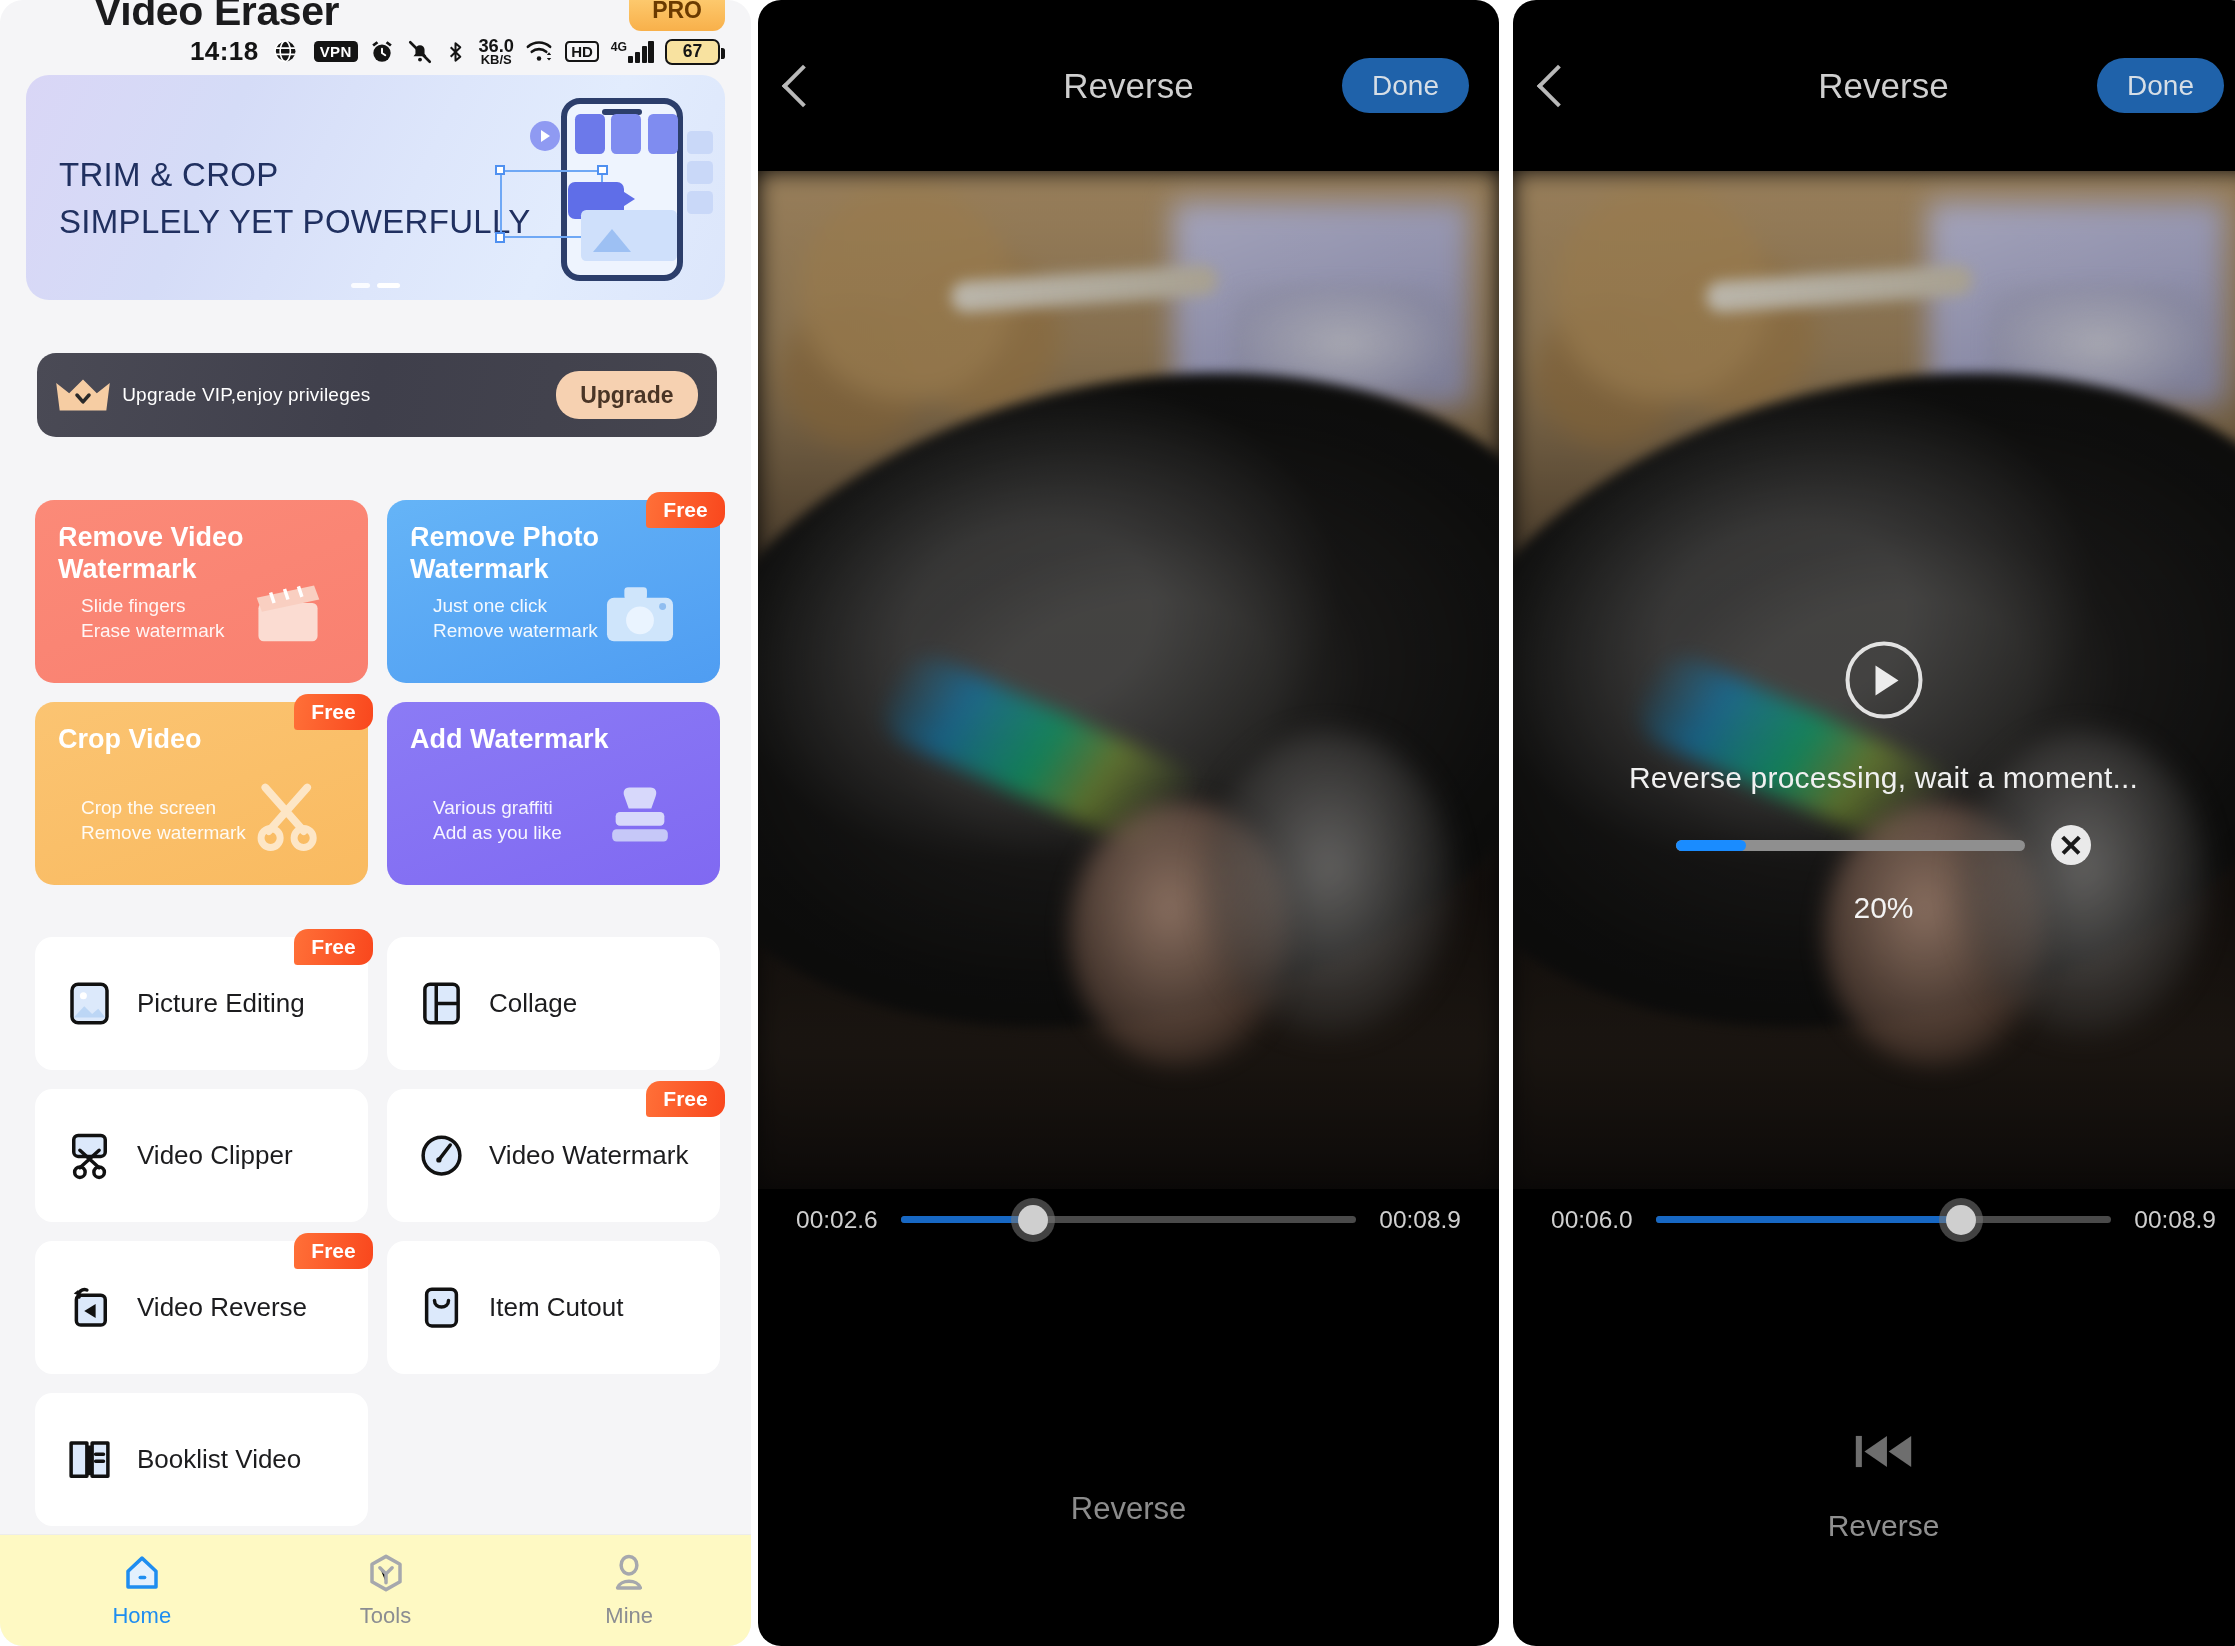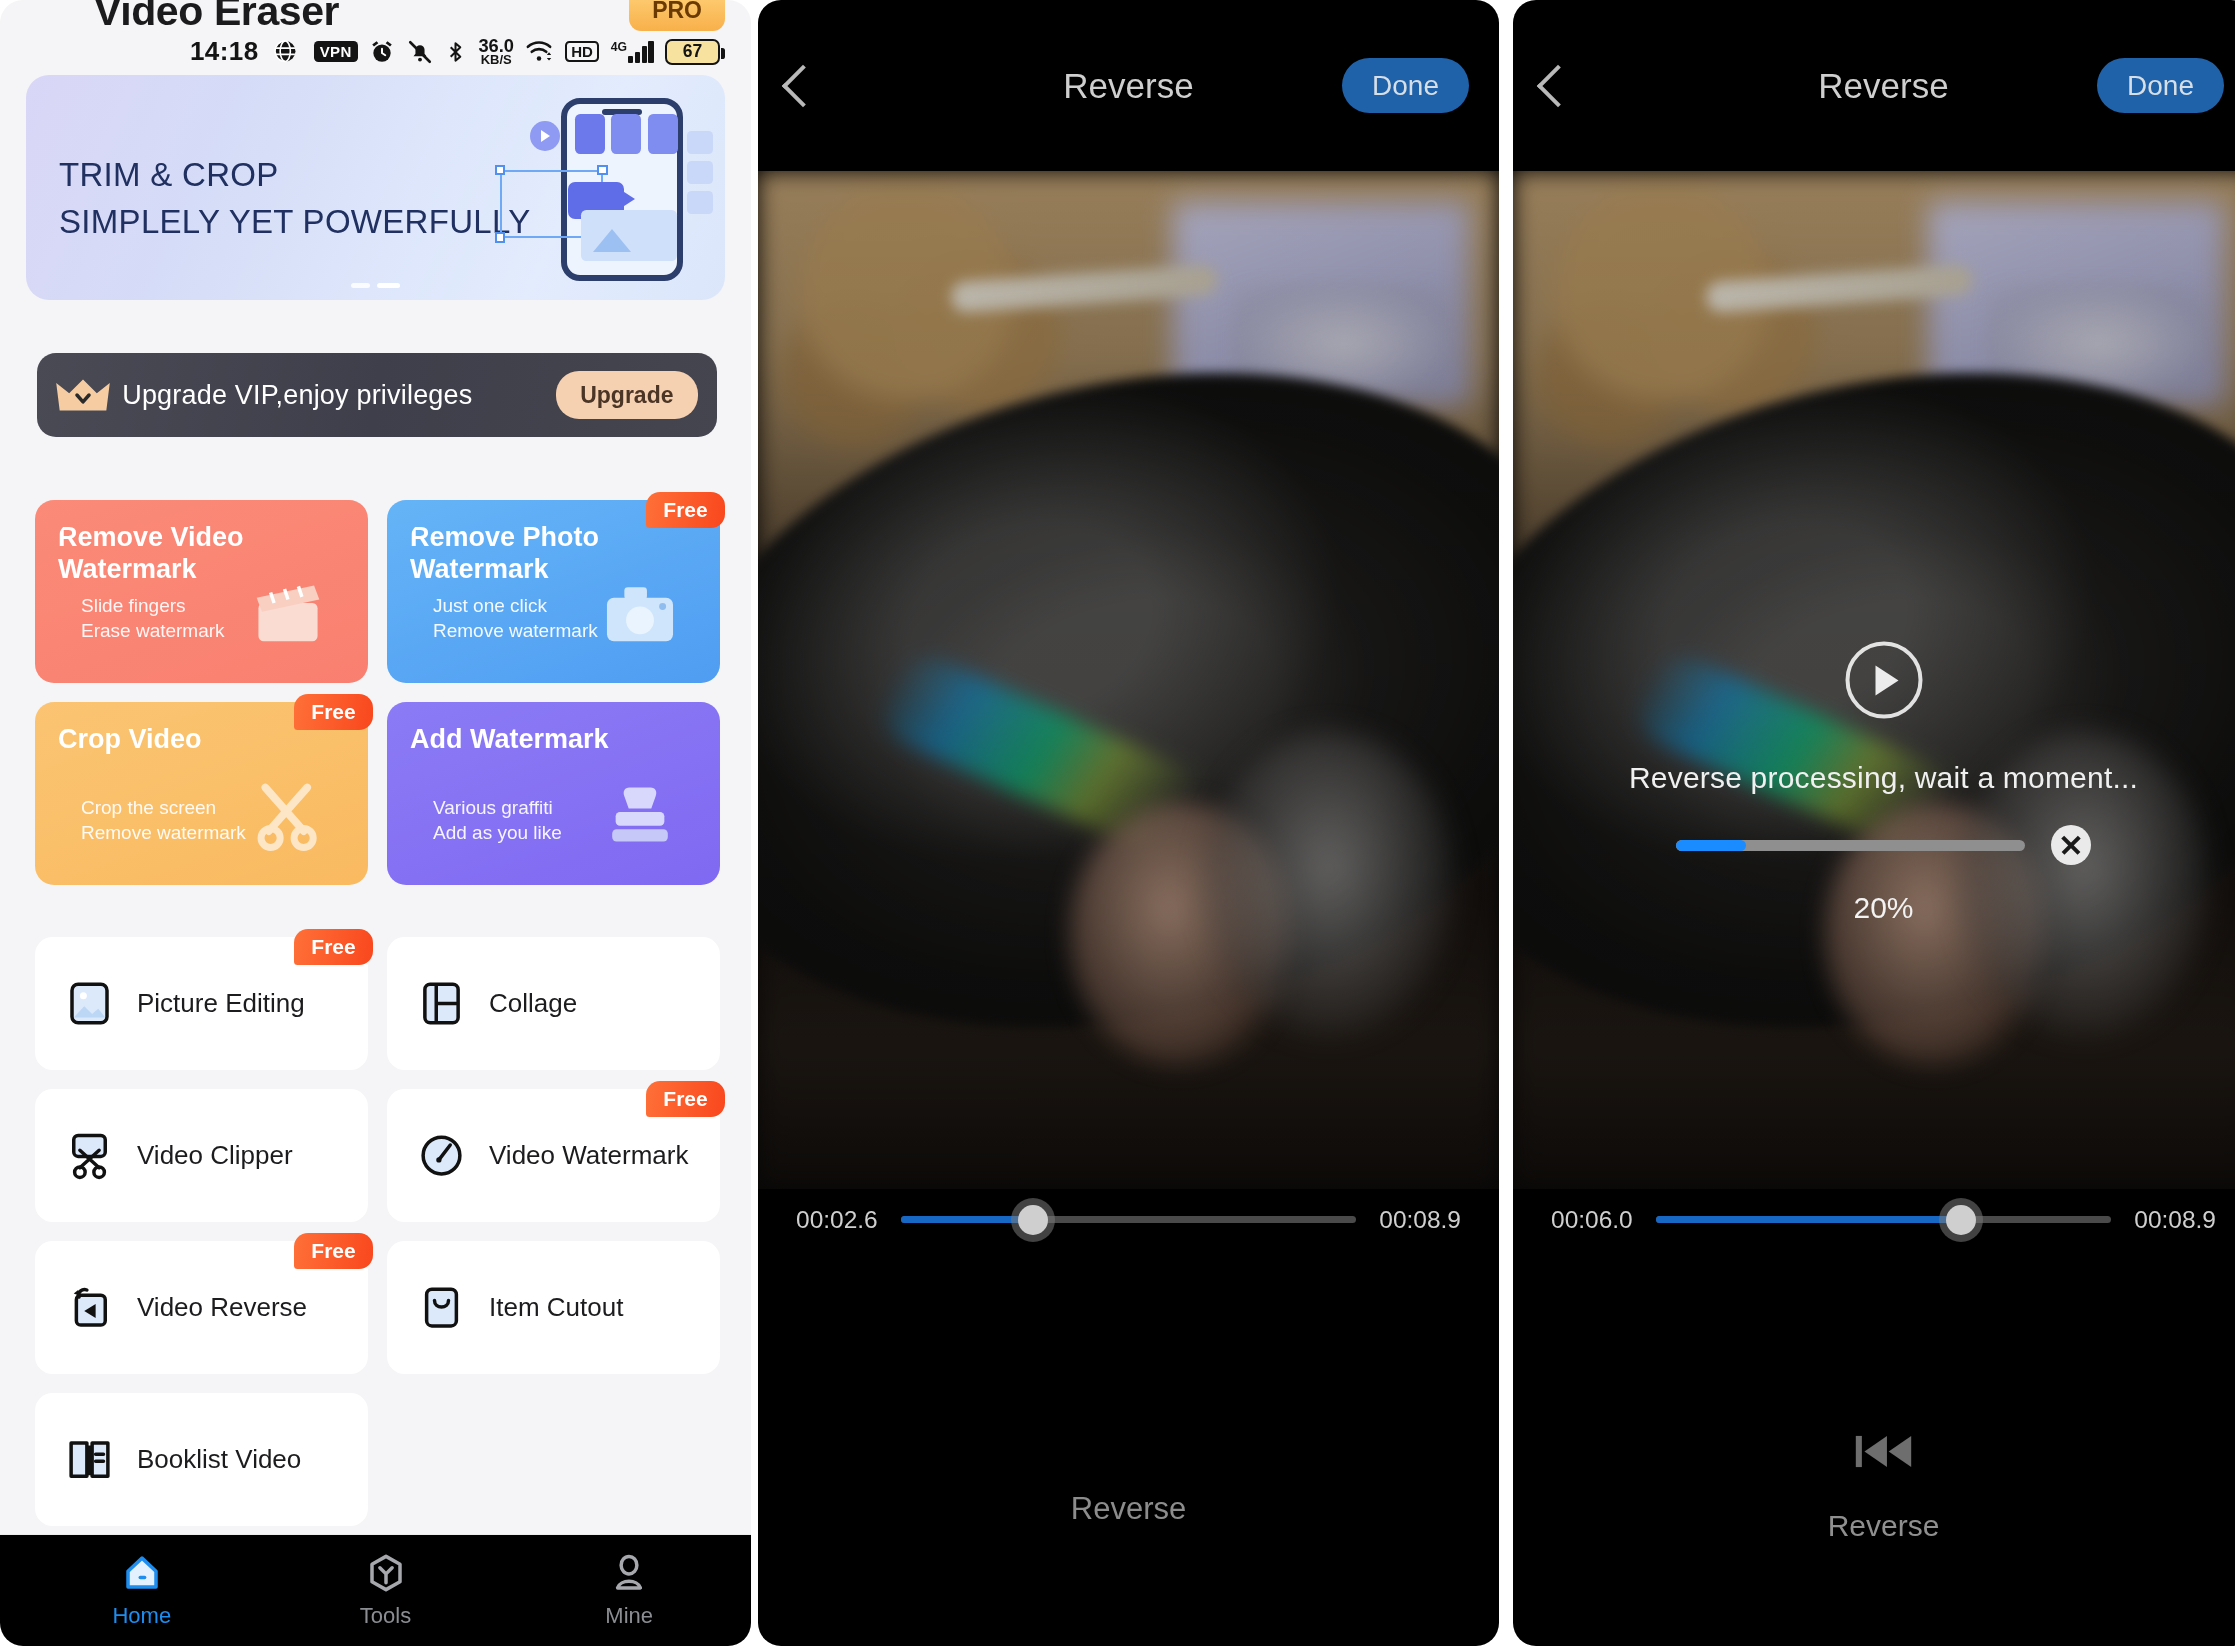--- a/index.html
+++ b/index.html
@@ -96,21 +96,21 @@
     padding: 8.7px 23px 7px; border-radius: 12.2px;
   }
 
   
   .vip {
     position: absolute; top: 353px; left: 37px; width: 680px; height: 84px;
     background: linear-gradient(100deg,#4a4a55 0%, #3f3f4b 50%, #45454f 100%);
     border-radius: 19px; display: flex; align-items: center; padding: 0 19px;
   }
   .crown { width: 54px; height: 38px; position: relative; flex: 0 0 54px; margin-right: 12.2px;}
-  .vip-text { color: #ffffff; font-size: 27px; letter-spacing: 0.2px; }
+  .vip-text { color: #ffffff; font-size: 19px; letter-spacing: 0.2px; }
   .vip-btn {
     margin-left: auto; background: #f6d1b1; color: #4a3526;
     font-size: 23px; font-weight: 600;
     padding: 10.5px 24.5px; border-radius: 23px;
   }
 
   
   .cards { position: absolute; top: 500px; left: 35px; width: 685px;
            display: grid; grid-template-columns: 1fr 1fr; gap: 19px 19px; }
   .card { position: relative; height: 183px; border-radius: 19px; padding: 21px 23px; overflow: visible; }
@@ -136,21 +136,21 @@
   .tool {
     position:relative; height:133px; background:#ffffff; border-radius:17.5px;
     display:flex; align-items:center; padding-left:30px; gap:23px;
   }
   .tool span.lbl { font-size:26px; color:#1c1c1e; }
   .tico { width:49px; height:49px; flex:0 0 49px; }
 
   
   .navbar {
     position:absolute; bottom:0; left:0; width:100%; height:112px;
-    background:#000000; display:flex; border-top:0.9px solid #ececec;padding-left:20px;
+    background:#fef9c3; display:flex; border-top:0.9px solid #ececec;padding-left:20px;
   }
   .nav-item { flex:1; display:flex; flex-direction:column; align-items:center; justify-content:center; gap:8.7px;}
   .nav-item span { font-size:22px; color:#8b8d92; }
   .nav-item.active span { color:#1e8df0; }
 
   
   .panel-edit {
     position:relative; width:741px; height:1646px; background:#000;
     border-radius:23px; overflow:hidden; flex:0 0 741px;
   }

